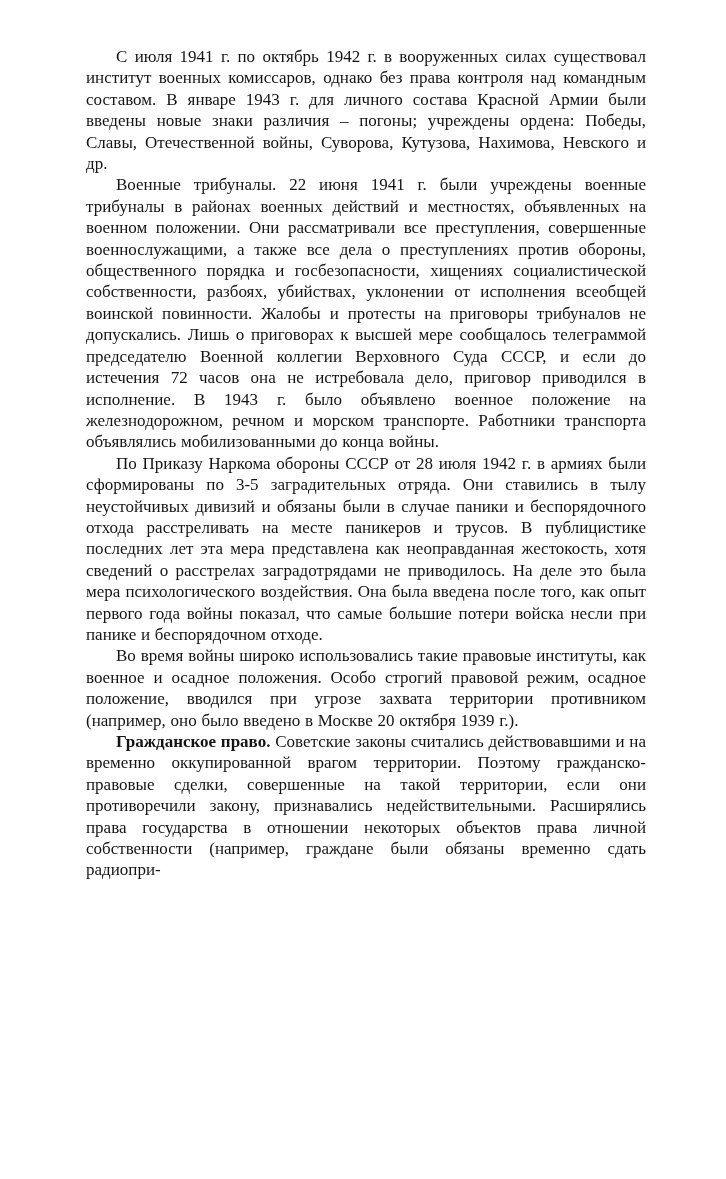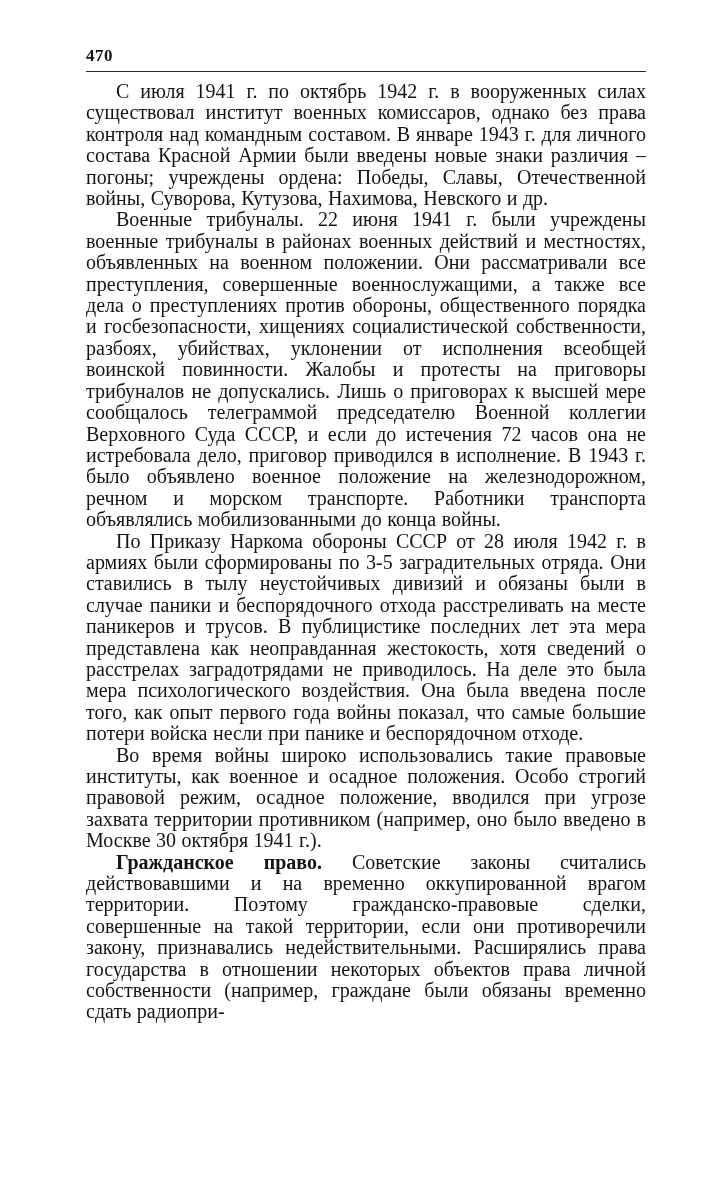--- a/index.html
+++ b/index.html
@@ -29,50 +29,46 @@
     padding-bottom: 5px;
     display: inline-block;
   }
   .header-rule {
     border: none;
     border-top: 1.6px solid #2a2a2a;
     margin: 0 0 9px 0;
   }
   .text-block p {
     margin: 0;
-    font-size: 20px;
+    font-size: 17px;
     line-height: 21.4px;
     text-align: justify;
     text-indent: 30px;
     word-spacing: 0.5px;
   }
   .lead-bold {
     font-weight: normal;
   }
   .lead-bold-italic {
     font-weight: bold;
   }
 </style>
 </head>
 <body>
 
 <div class="page">
 
-  <div class="page-header">
-    <span class="page-number">470</span>
-    <hr class="header-rule">
-  </div>
 
   <div class="text-block">
 
     <p><span>С июля 1941 г. по октябрь 1942 г. в вооруженных силах существовал институт военных комиссаров, однако без права контроля над командным составом. В январе 1943 г. для личного состава Красной Армии были введены новые знаки различия – погоны; учреждены ордена: Победы, Славы, Отечественной войны, Суворова, Кутузова, Нахимова, Невского и др.</span></p>
 
     <p><span class="lead-bold">Военные трибуналы.</span> <span>22 июня 1941 г. были учреждены военные трибуналы в районах военных действий и местностях, объявленных на военном положении. Они рассматривали все преступления, совершенные военнослужащими, а также все дела о преступлениях против обороны, общественного порядка и госбезопасности, хищениях социалистической собственности, разбоях, убийствах, уклонении от исполнения всеобщей воинской повинности. Жалобы и протесты на приговоры трибуналов не допускались. Лишь о приговорах к высшей мере сообщалось телеграммой председателю Военной коллегии Верховного Суда СССР, и если до истечения 72 часов она не истребовала дело, приговор приводился в исполнение. В 1943 г. было объявлено военное положение на железнодорожном, речном и морском транспорте. Работники транспорта объявлялись мобилизованными до конца войны.</span></p>
 
     <p><span>По Приказу Наркома обороны СССР от 28 июля 1942 г. в армиях были сформированы по 3-5 заградительных отряда. Они ставились в тылу неустойчивых дивизий и обязаны были в случае паники и беспорядочного отхода расстреливать на месте паникеров и трусов. В публицистике последних лет эта мера представлена как неоправданная жестокость, хотя сведений о расстрелах заградотрядами не приводилось. На деле это была мера психологического воздействия. Она была введена после того, как опыт первого года войны показал, что самые большие потери войска несли при панике и беспорядочном отходе.</span></p>
 
-    <p><span>Во время войны широко использовались такие правовые институты, как военное и осадное положения. Особо строгий правовой режим, осадное положение, вводился при угрозе захвата территории противником (например, оно было введено в Москве 30 октября 1941 г.).</span></p>
+    <p><span>Во время войны широко использовались такие правовые институты, как военное и осадное положения. Особо строгий правовой режим, осадное положение, вводился при угрозе захвата территории противником (например, оно было введено в Москве 20 октября 1939 г.).</span></p>
 
     <p><span class="lead-bold-italic">Гражданское право.</span> <span>Советские законы считались действовавшими и на временно оккупированной врагом территории. Поэтому гражданско-правовые сделки, совершенные на такой территории, если они противоречили закону, признавались недействительными. Расширялись права государства в отношении некоторых объектов права личной собственности (например, граждане были обязаны временно сдать радиопри-</span></p>
 
   </div>
 
 </div>
 
 </body></html>

